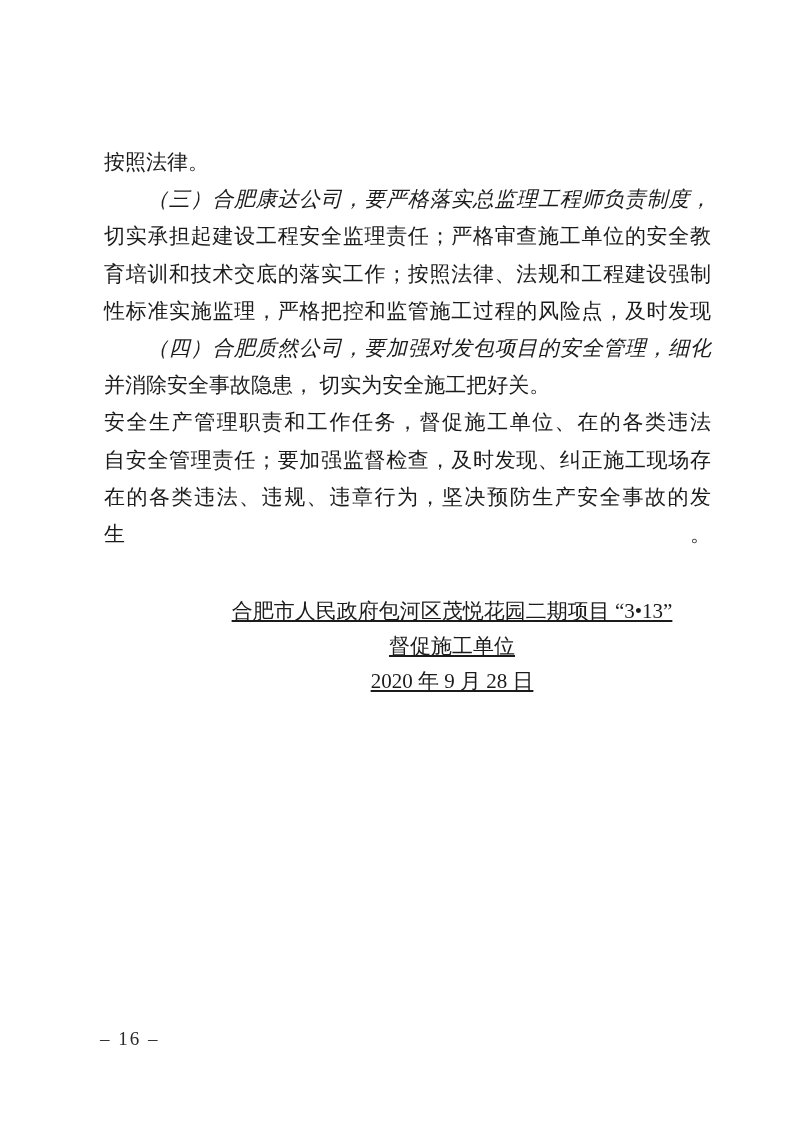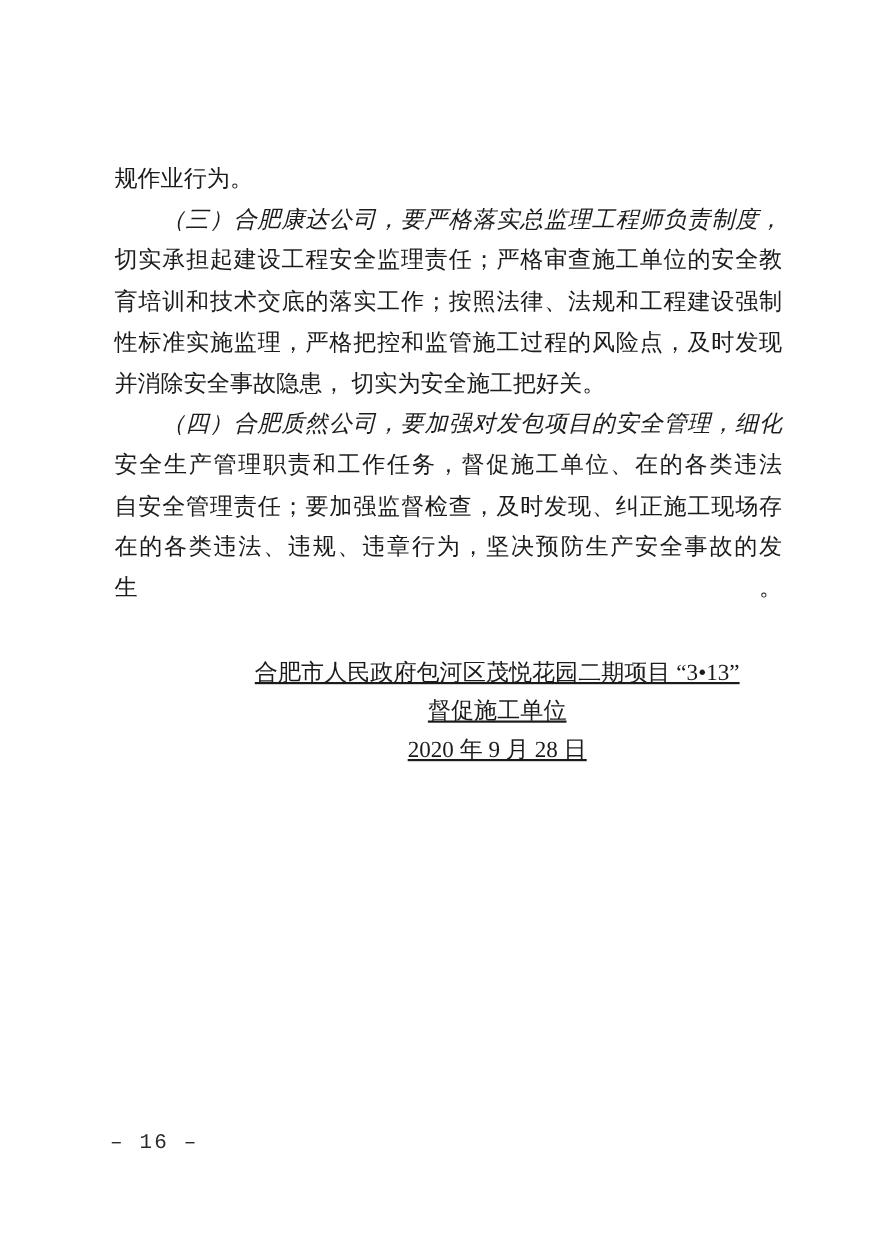--- a/index.html
+++ b/index.html
@@ -57,36 +57,35 @@
   }
   
   .page-number {
     position: absolute;
     left: 100px;
     top: 1027px;
     font-size: 19px;
     line-height: 24px;
     letter-spacing: 2px;
     color: #2a2a2a;
-    font-family: Liberation Mono, monospace;
   }
 </style>
 </head>
 <body>
 
 <div class="page">
 
   <main class="body-text">
-      <div class="body-line">规作业行为。</div>
+      <div class="body-line">按照法律。</div>
       <div class="body-line indent fill">（三）合肥康达公司，要严格落实总监理工程师负责制度，</div>
       <div class="body-line fill">切实承担起建设工程安全监理责任；严格审查施工单位的安全教</div>
       <div class="body-line fill">育培训和技术交底的落实工作；按照法律、法规和工程建设强制</div>
       <div class="body-line fill">性标准实施监理，严格把控和监管施工过程的风险点，及时发现</div>
+      <div class="body-line indent fill">（四）合肥质然公司，要加强对发包项目的安全管理，细化</div>
       <div class="body-line">并消除安全事故隐患， 切实为安全施工把好关。</div>
-      <div class="body-line indent fill">（四）合肥质然公司，要加强对发包项目的安全管理，细化</div>
       <div class="body-line fill">安全生产管理职责和工作任务，督促施工单位、在的各类违法</div>
       <div class="body-line fill">自安全管理责任；要加强监督检查，及时发现、纠正施工现场存</div>
       <div class="body-line fill">在的各类违法、违规、违章行为，坚决预防生产安全事故的发生。</div>
     </main>
 
   <div class="signature">
     <div class="sig-line">合肥市人民政府包河区茂悦花园二期项目 “3•13”</div>
     <div class="sig-line">督促施工单位</div>
     <div class="sig-line">2020 年 9 月 28 日</div>
   </div>

